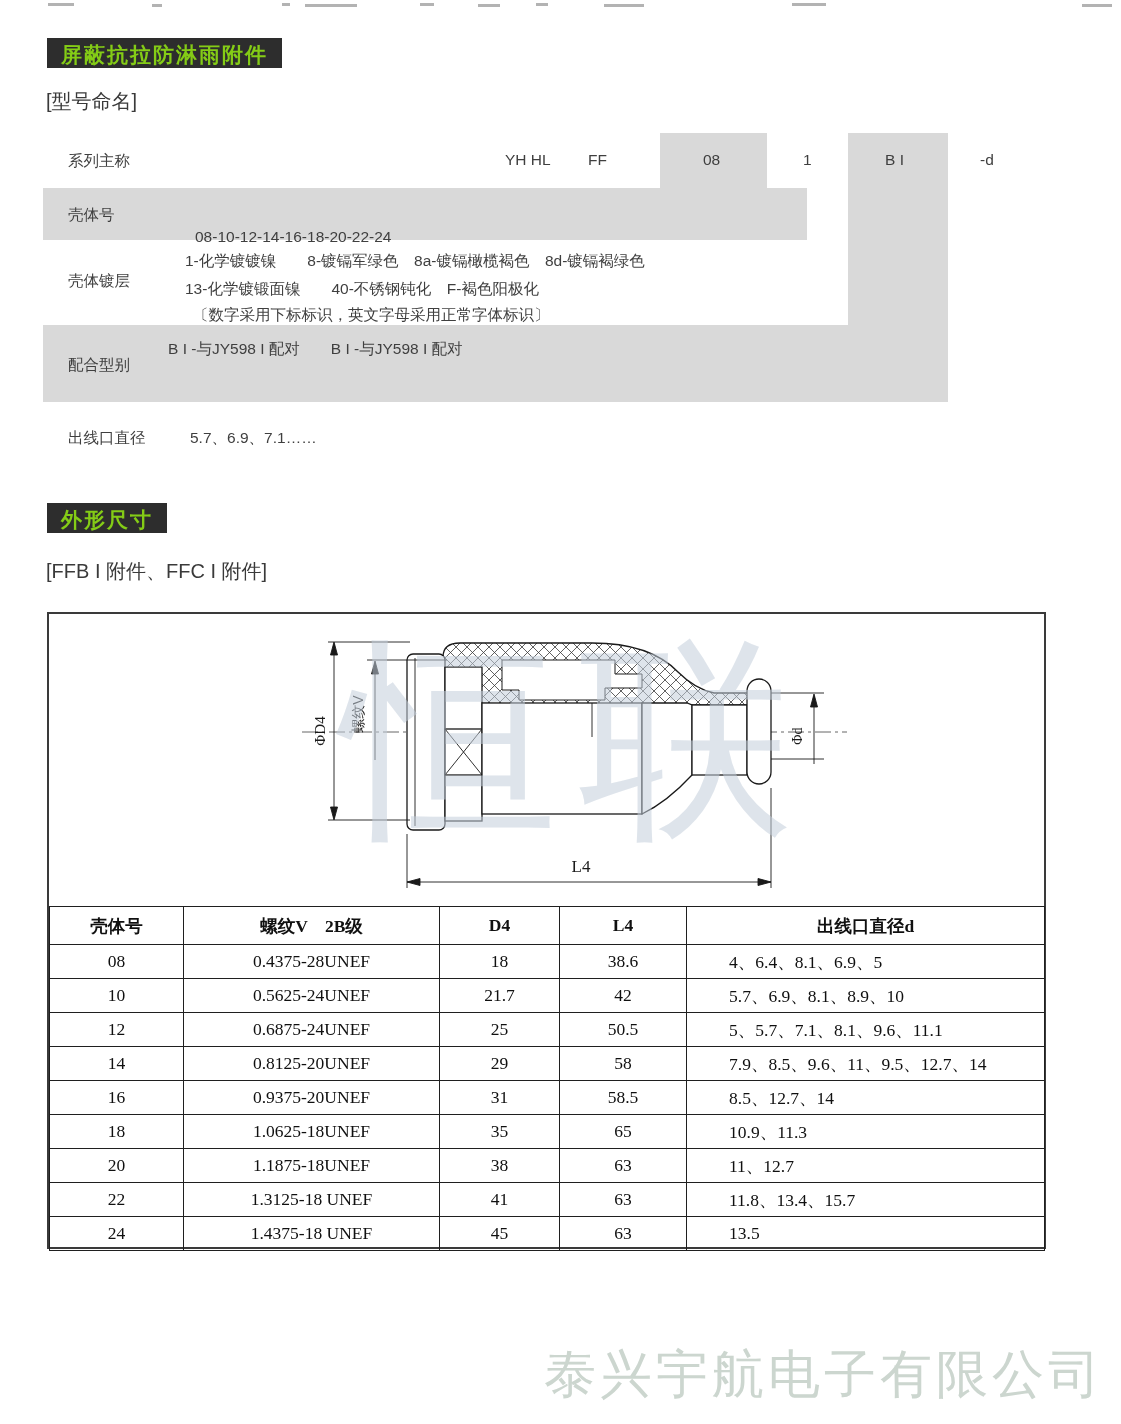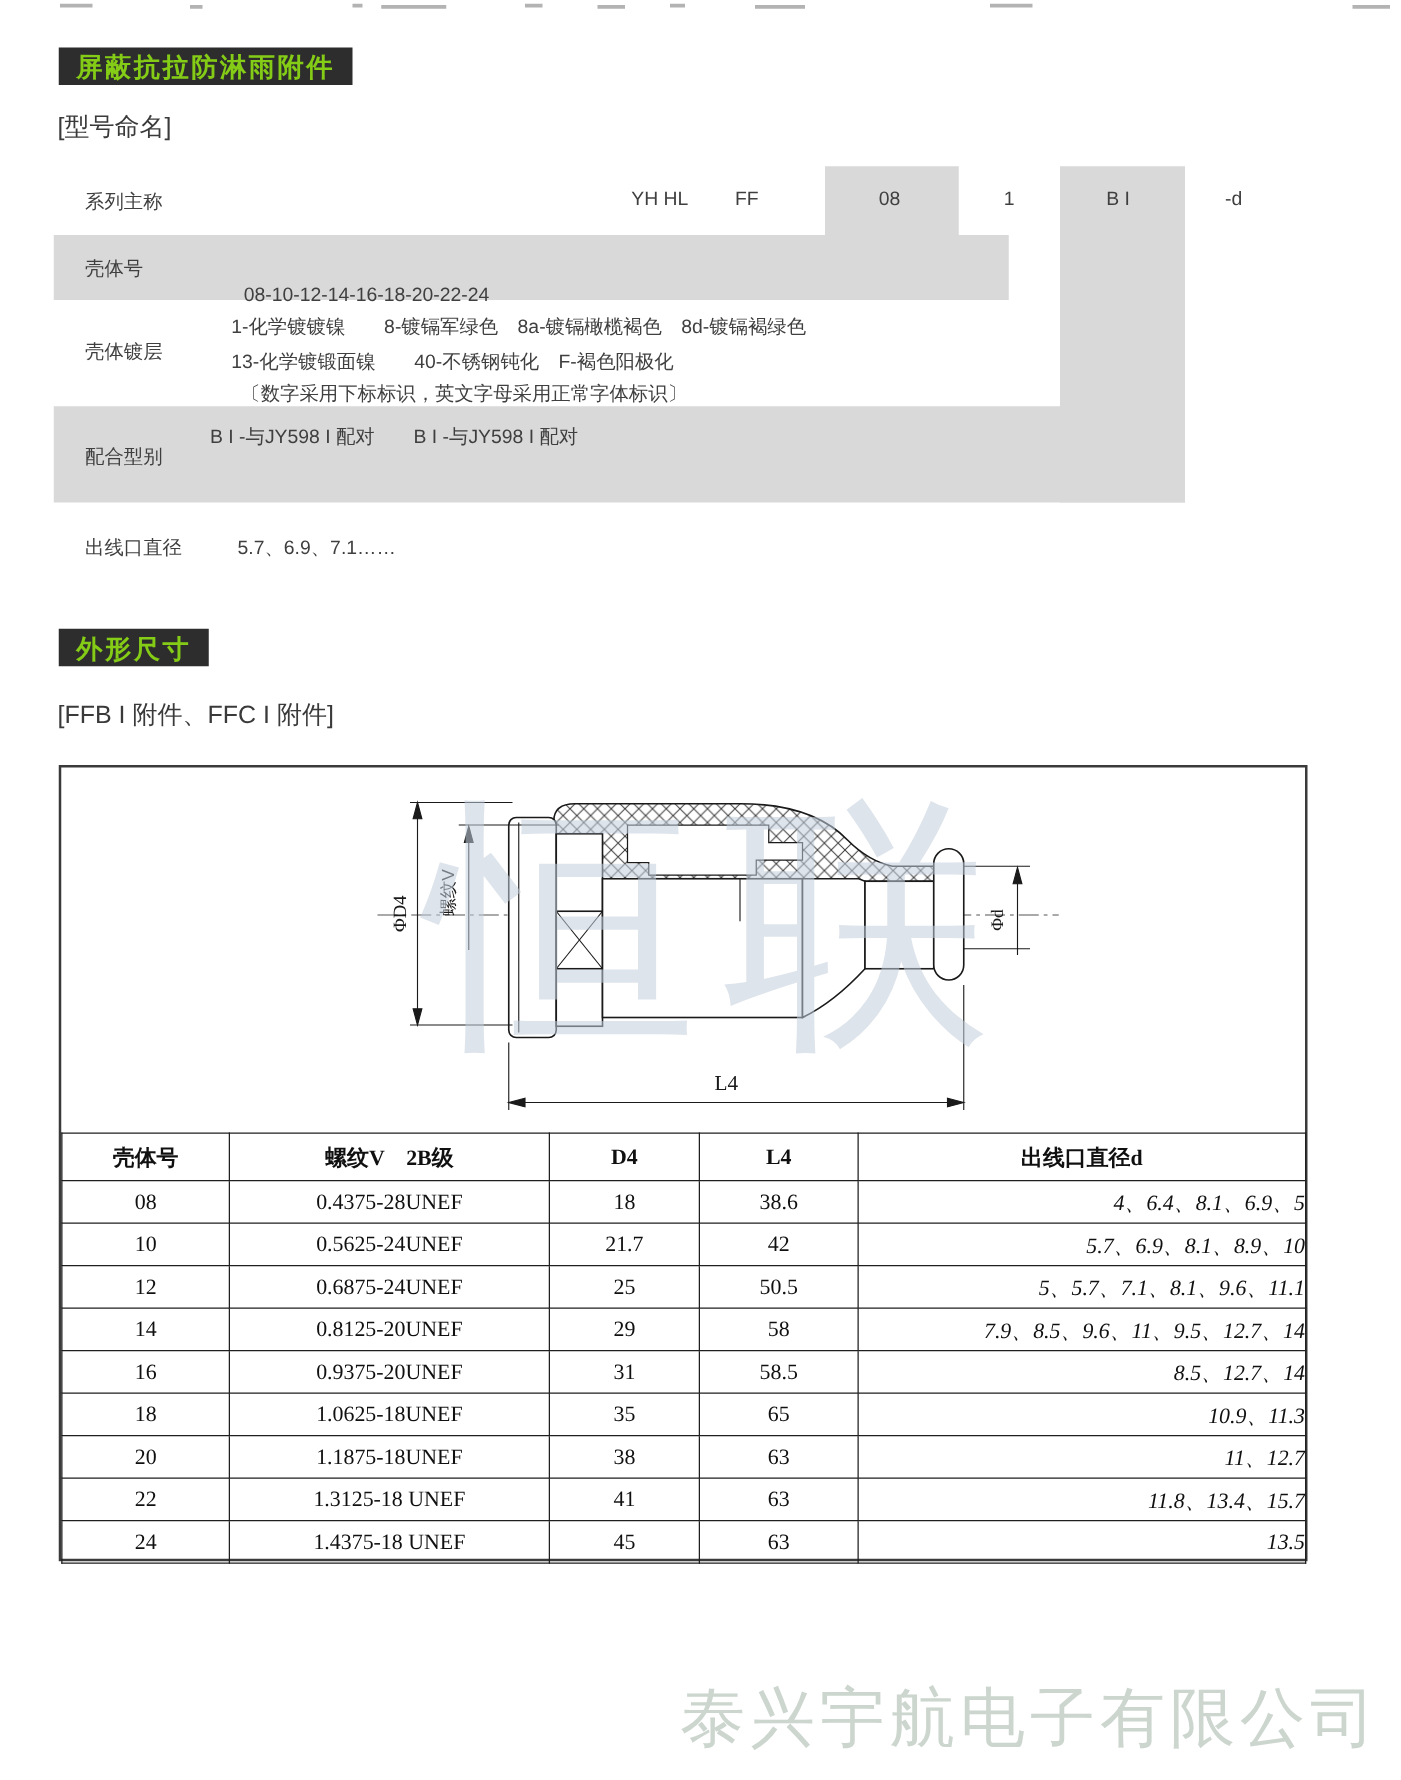--- a/index.html
+++ b/index.html
@@ -12,21 +12,21 @@
   .naming{position:absolute;left:40px;top:133px;width:1030px;height:335px;
           font-size:15.5px;color:#3f3f3f;}
   .naming .g{position:absolute;background:#d9d9d9;}
   .naming span{position:absolute;white-space:nowrap;}
   .box{position:absolute;left:47px;top:612px;width:995px;height:633px;border:2px solid #3a3a3a;}
   svg.draw{display:block;}
   table{border-collapse:collapse;table-layout:fixed;width:995px;
         font-family:"Liberation Serif","DejaVu Serif",serif;font-size:17.5px;color:#101010;}
   th,td{border:1px solid #1f1f1f;height:33px;text-align:center;padding:0;overflow:hidden;white-space:nowrap;}
   th{height:37px;font-weight:bold;}
-  td.left{text-align:right;padding-left:19px;font-style:italic;}
+  td.left{text-align:left;padding-left:42px;}
   .wm-company{position:absolute;left:544px;top:1340px;
       font-family:"Liberation Serif","DejaVu Serif",serif;font-size:52px;
       color:#ccd6cf;letter-spacing:4px;white-space:nowrap;}
 </style>
 </head>
 <body>
 
 <div>
   <div class="frag" style="left:48px;top:3px;width:26px;"></div>
   <div class="frag" style="left:152px;top:4px;width:10px;"></div>

